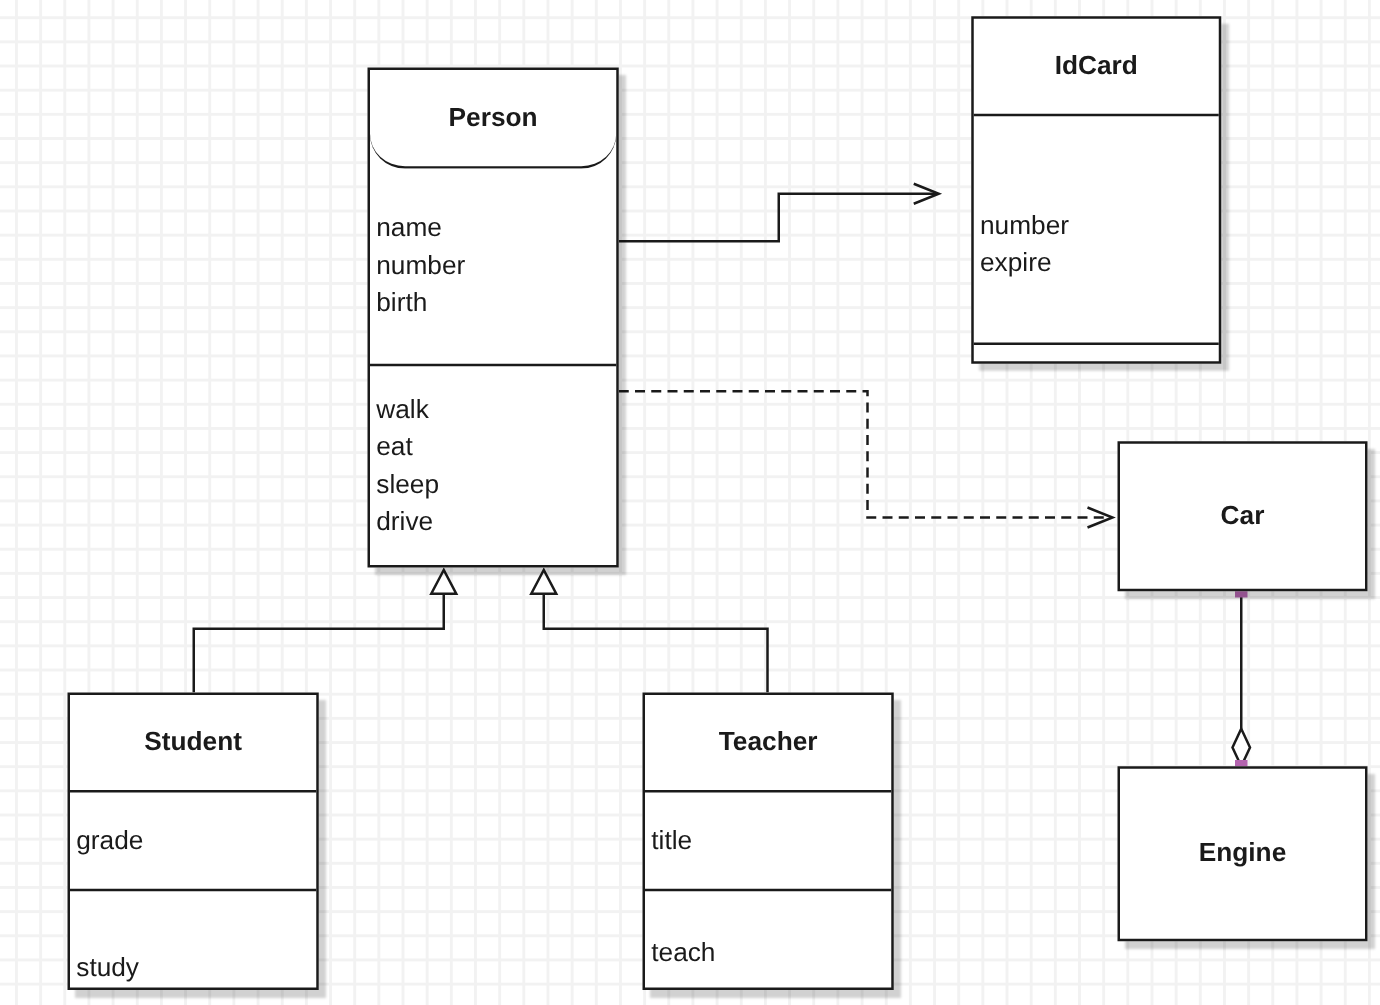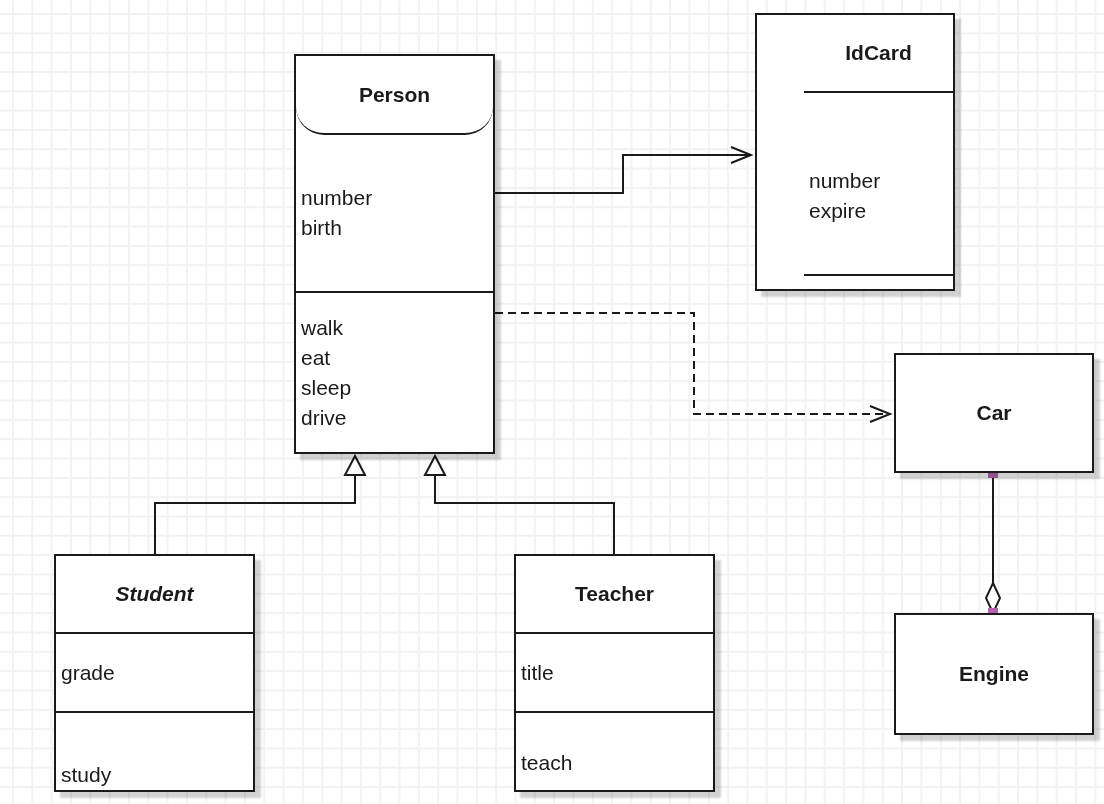--- a/index.html
+++ b/index.html
@@ -45,28 +45,28 @@
     border-bottom:2px solid #1a1a1a;
     flex:0 0 auto;
   }
   .usec.last{border-bottom:none;border-radius:29px;}
   .uline{white-space:nowrap;}
   
   #box-person{left:294px;top:54px;width:201px;height:400px;}
   #box-person .utitle{height:79px;border-radius:28px;}
   #box-person .sec-a{height:158px;}
   #box-person .sec-m{height:159px;}
-  #box-idcard{left:755px;top:13px;width:200px;height:278px;padding-left:47px;}
+  #box-idcard{left:777px;top:13px;width:200px;height:278px;}
   #box-idcard .utitle{height:78px;}
   #box-idcard .sec-a{height:159px;margin-top:24px;}
   #box-idcard .sec-m{height:37px;}
   #box-car{left:894px;top:353px;width:200px;height:120px;}
-  #box-engine{left:894px;top:613px;width:200px;height:122px;}
+  #box-engine{left:894px;top:613px;width:200px;height:140px;}
   #box-student{left:54px;top:554px;width:201px;height:238px;}
-  #box-student .utitle{height:78px;font-style:italic;}
+  #box-student .utitle{height:78px;}
   #box-student .sec-a{height:79px;}
   #box-student .sec-m{height:77px;justify-content:flex-end;}
   #box-teacher{left:514px;top:554px;width:201px;height:238px;}
   #box-teacher .utitle{height:78px;}
   #box-teacher .sec-a{height:79px;}
   #box-teacher .sec-m{height:100px;}
 </style>
 </head>
 <body>
 
@@ -93,20 +93,21 @@
       <line class="wire" x1="993" y1="473" x2="993" y2="583"></line>
       <polygon class="hollow" points="993,583 1000,598 993,613 986,598"></polygon>
       <rect class="handle" x="988" y="468" width="10" height="10"></rect>
       <rect class="handle" x="988" y="608" width="10" height="10"></rect>
     </g>
   </svg>
 
   <div class="ubox" id="box-person">
     <div class="utitle">Person</div>
     <div class="usec sec-a">
+      <div class="uline">name</div>
       <div class="uline">number</div>
       <div class="uline">birth</div>
     </div>
     <div class="usec sec-m last">
       <div class="uline">walk</div>
       <div class="uline">eat</div>
       <div class="uline">sleep</div>
       <div class="uline">drive</div>
     </div>
   </div>

